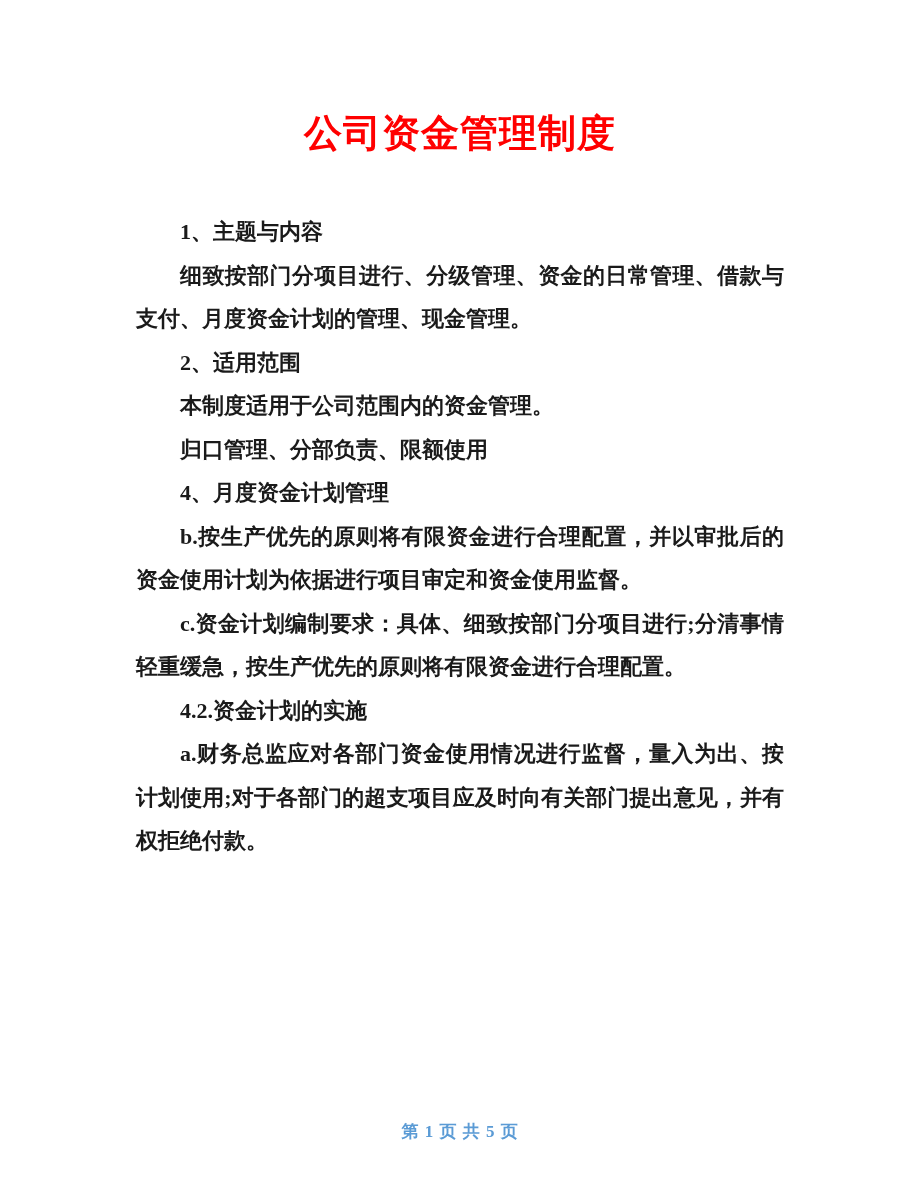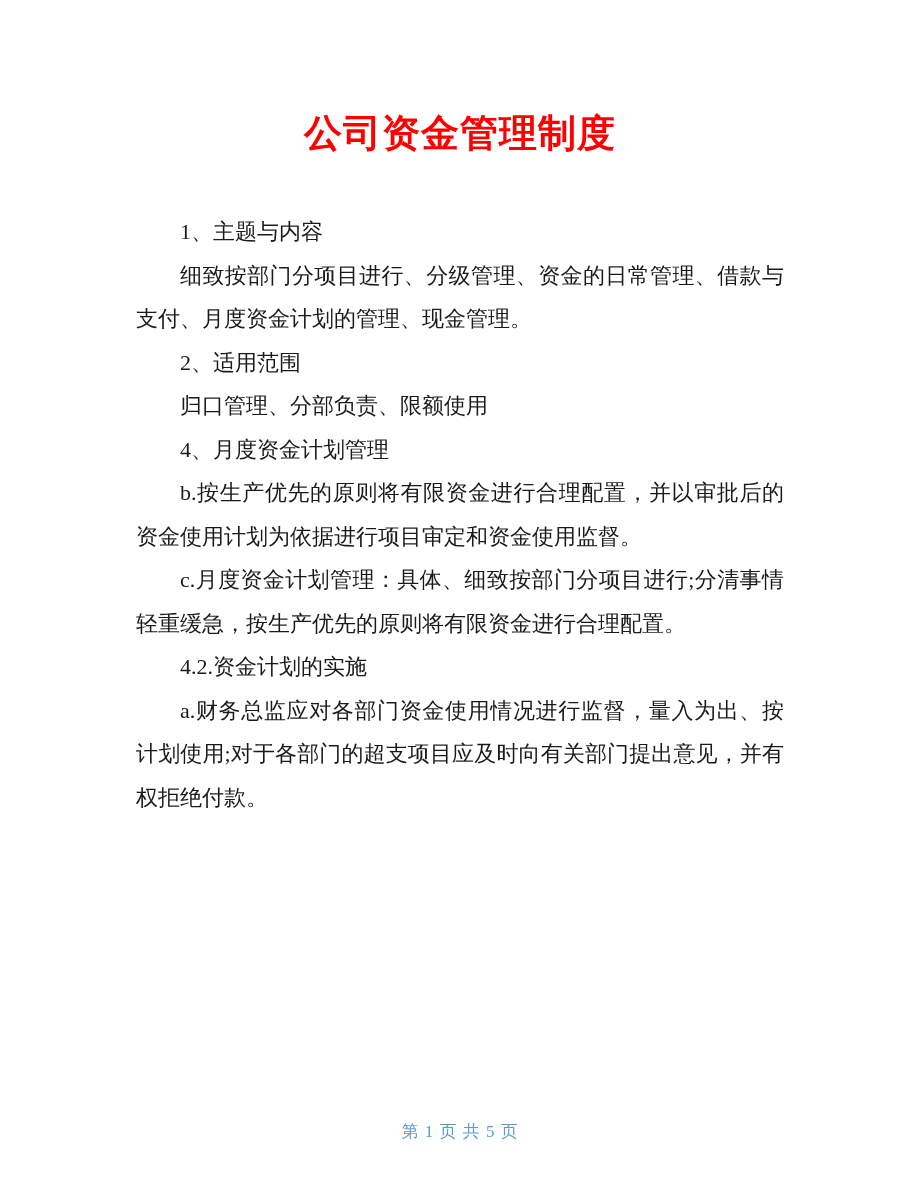--- a/index.html
+++ b/index.html
@@ -33,44 +33,47 @@
     margin: 54px auto 0 auto;
     font-size: 22px;
     line-height: 43.5px;
     text-align: justify;
   }
   .doc-body p {
     margin: 0;
     padding: 0;
     text-indent: 2em;
     word-break: break-all;
+    font-weight: bold;
   }
   .page-footer {
     position: absolute;
     left: 0;
     bottom: 48px;
     width: 100%;
     text-align: center;
     font-size: 17px;
     color: #5b9bd5;
     letter-spacing: 1px;
+    font-weight: bold;
   }
 </style>
 </head>
 <body>
 
 <div class="page">
   <h1 class="doc-title">公司资金管理制度</h1>
 
   <div class="doc-body">
       <p>1、主题与内容</p>
       <p>细致按部门分项目进行、分级管理、资金的日常管理、借款与支付、月度资金计划的管理、现金管理。</p>
       <p>2、适用范围</p>
+      <p>本制度适用于公司范围内的资金管理。</p>
       <p>归口管理、分部负责、限额使用</p>
       <p>4、月度资金计划管理</p>
       <p>b.按生产优先的原则将有限资金进行合理配置，并以审批后的资金使用计划为依据进行项目审定和资金使用监督。</p>
-      <p>c.月度资金计划管理：具体、细致按部门分项目进行;分清事情轻重缓急，按生产优先的原则将有限资金进行合理配置。</p>
+      <p>c.资金计划编制要求：具体、细致按部门分项目进行;分清事情轻重缓急，按生产优先的原则将有限资金进行合理配置。</p>
       <p>4.2.资金计划的实施</p>
       <p>a.财务总监应对各部门资金使用情况进行监督，量入为出、按计划使用;对于各部门的超支项目应及时向有关部门提出意见，并有权拒绝付款。</p>
     </div>
 
   <div class="page-footer">第 1 页 共 5 页</div>
 </div>
 
 </body></html>

